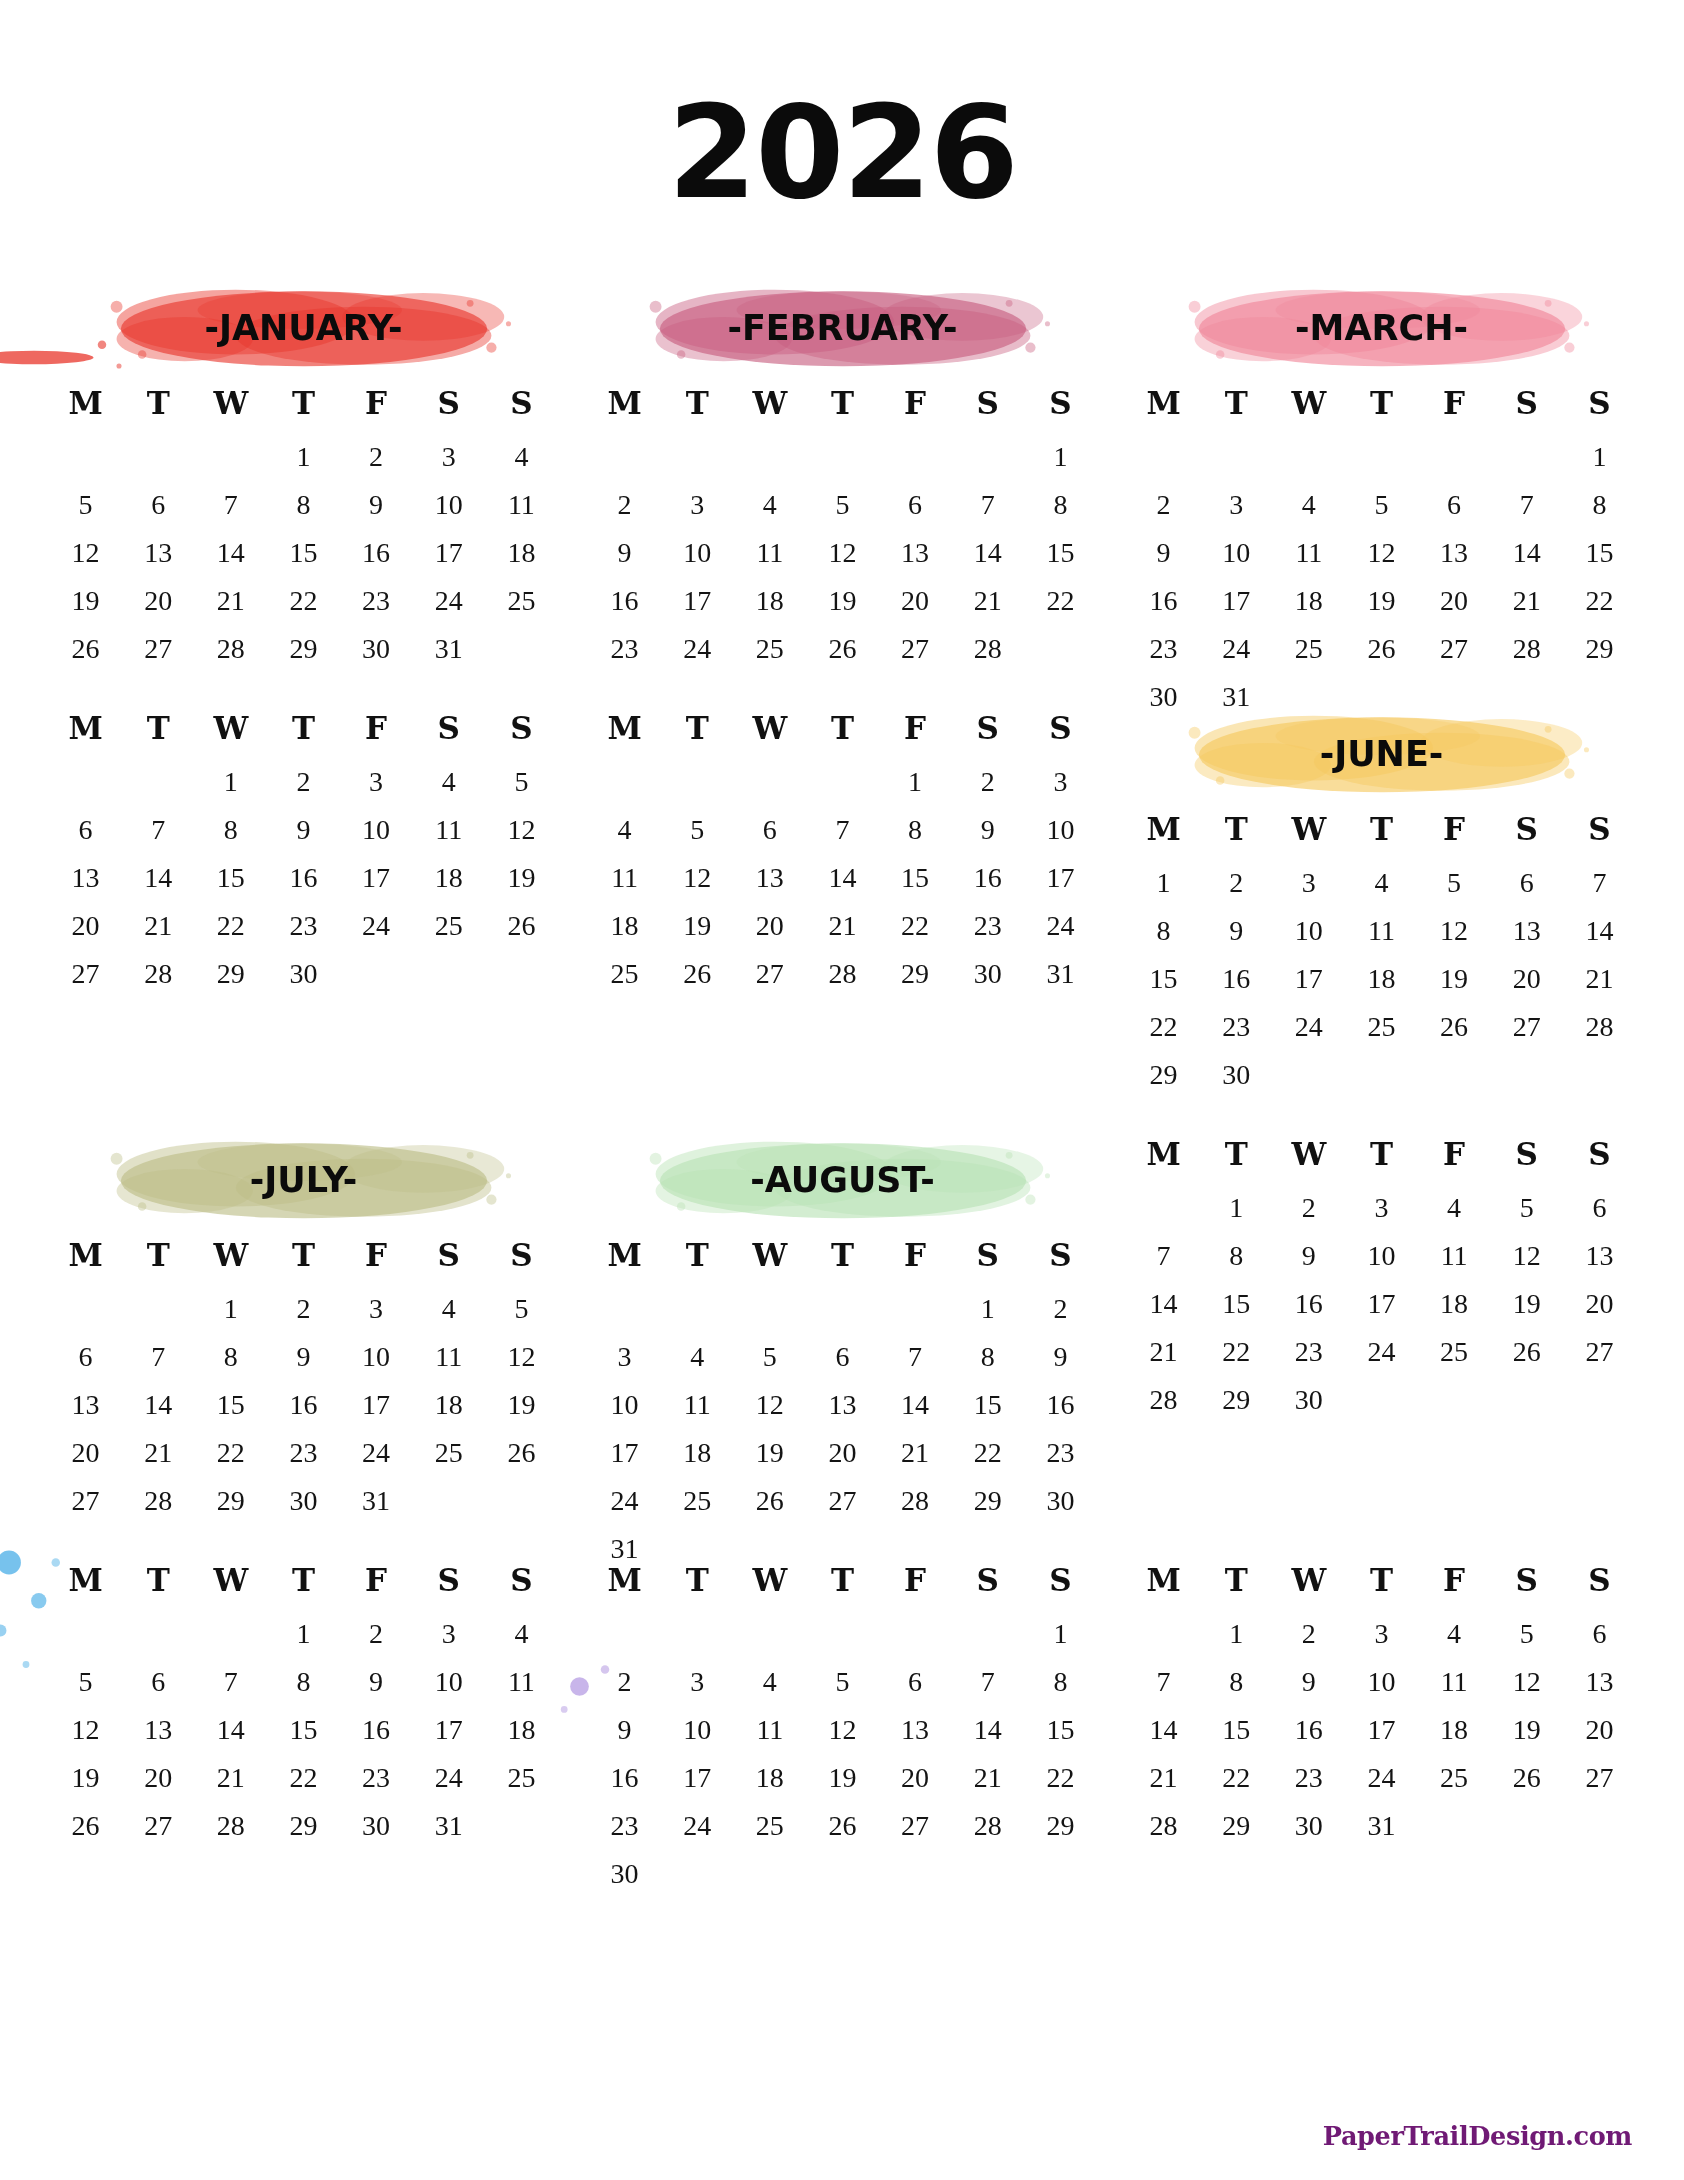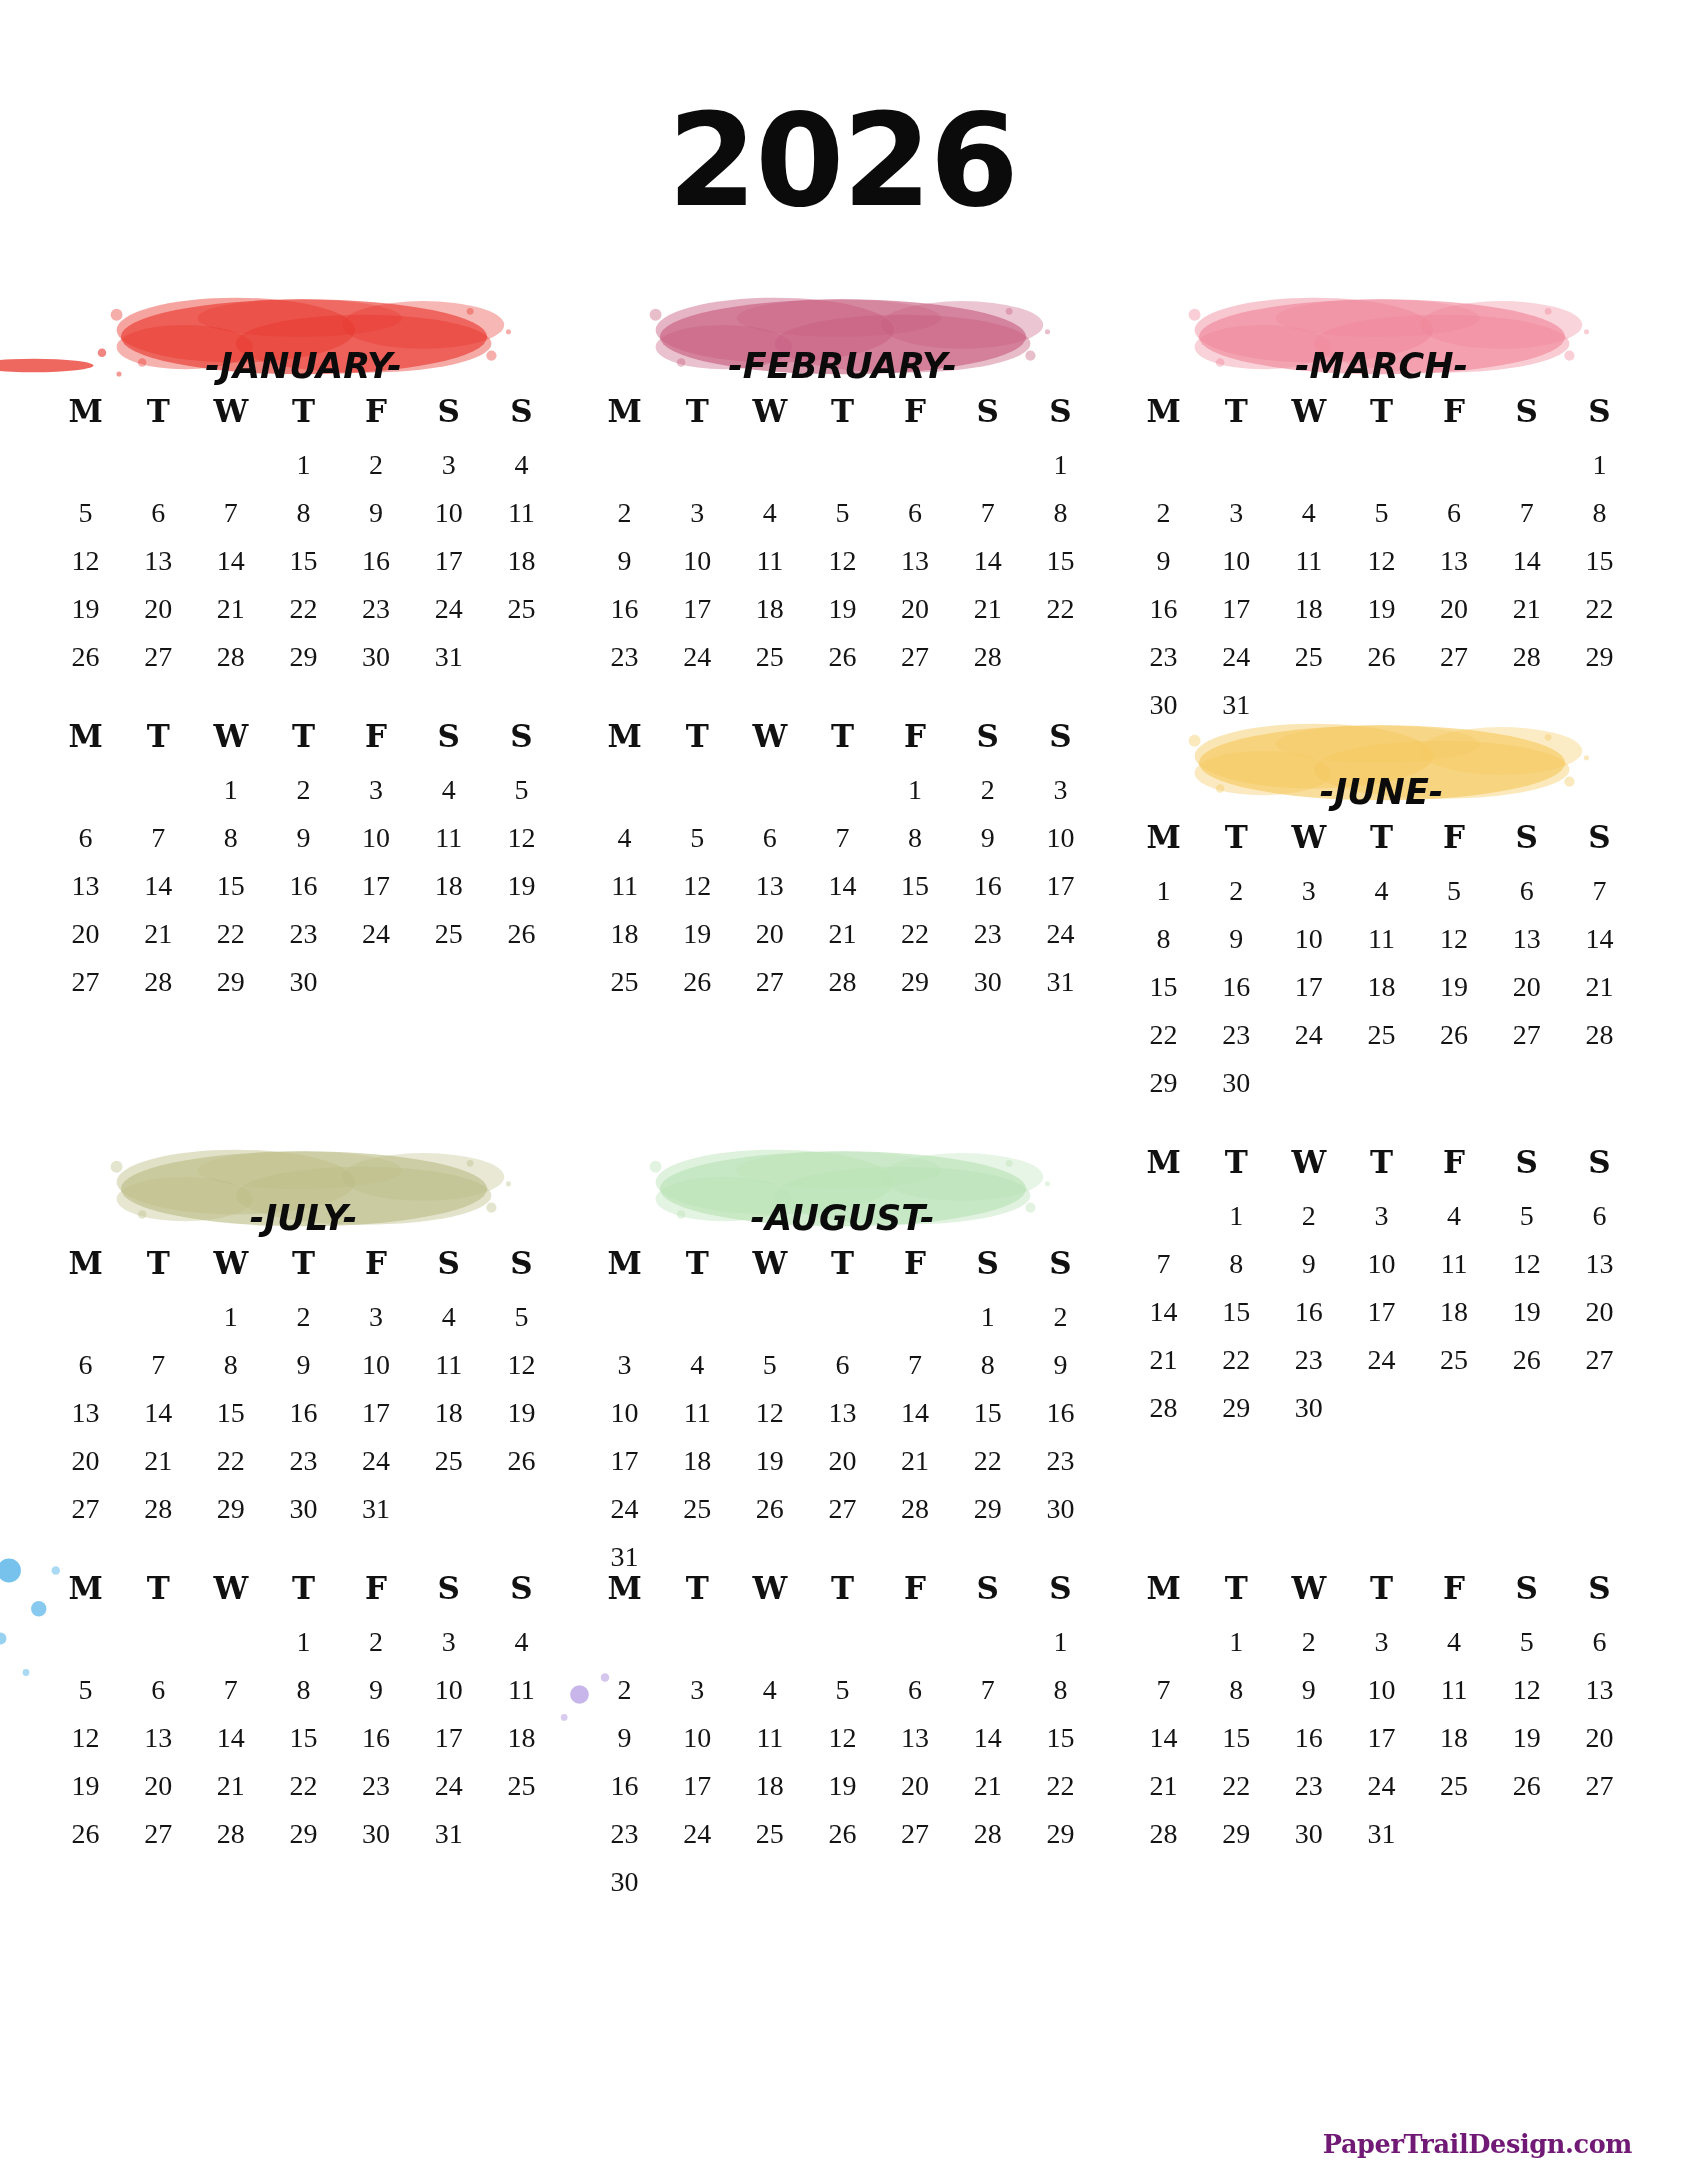--- a/index.html
+++ b/index.html
@@ -20,21 +20,21 @@
     position: relative;
     box-sizing: border-box;
   }
   .year-title {
     text-align: center;
     font-family: "DejaVu Sans", sans-serif;
     font-weight: bold;
     font-size: 128px;
     letter-spacing: -1.7px;
     color: #0b0b0b;
-    margin: 12px;
+    margin: 4px;
     padding-top: 85px;
     line-height: 1.0;
   }
   .grid {
     margin-top: 60px;
     display: grid;
     grid-template-columns: repeat(3, 1fr);
     grid-auto-rows: 426px;
     column-gap: 0px;
     row-gap: 0px;
@@ -43,23 +43,22 @@
   }
   .month {
     position: relative;
     padding: 0 15.3px;
     box-sizing: border-box;
   }
   .month-head {
     position: relative;
     height: 101px;
     display: flex;
-    align-items: flex-end;
+    align-items: center;
     justify-content: center;
-    font-style: italic;
   }
   .splat {
     position: absolute;
     left: 50%;
     top: 50%;
     transform: translate(-50%, -50%);
     z-index: 0;
     pointer-events: none;
   }
   .month-name {

